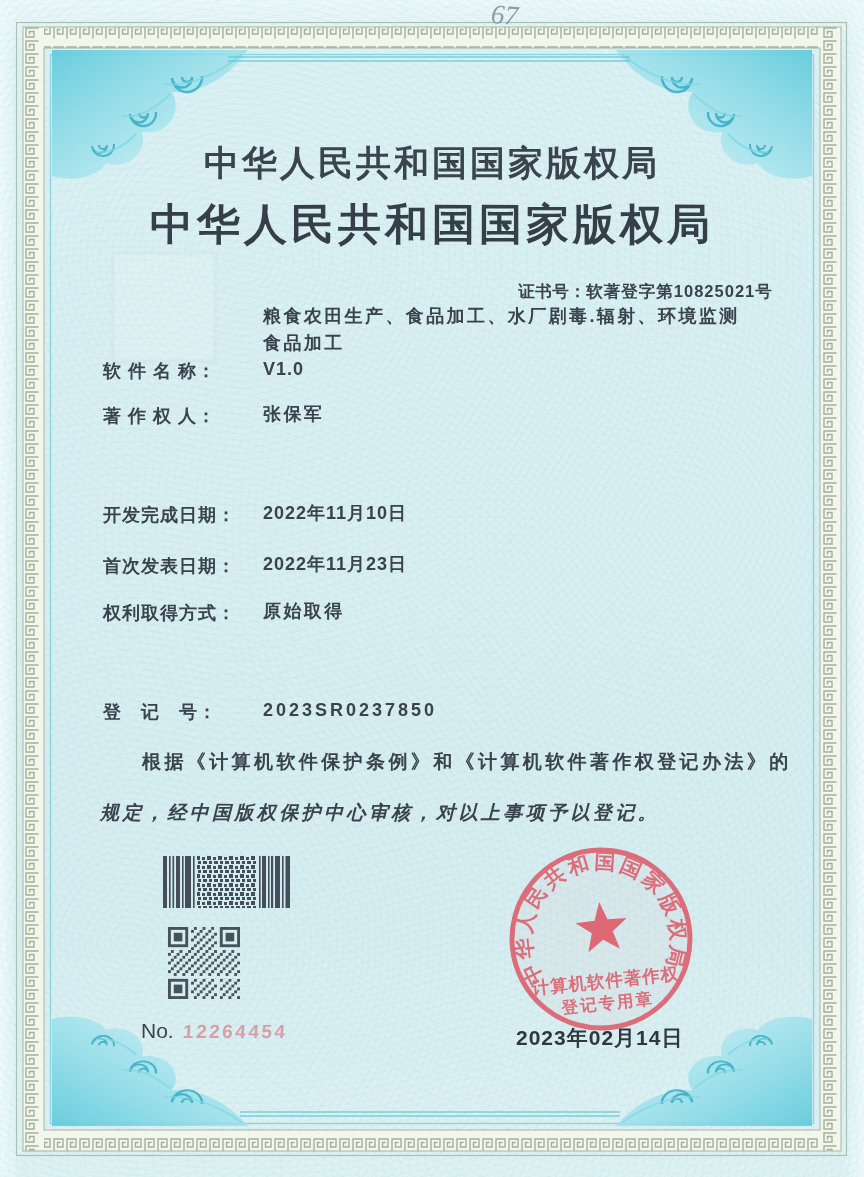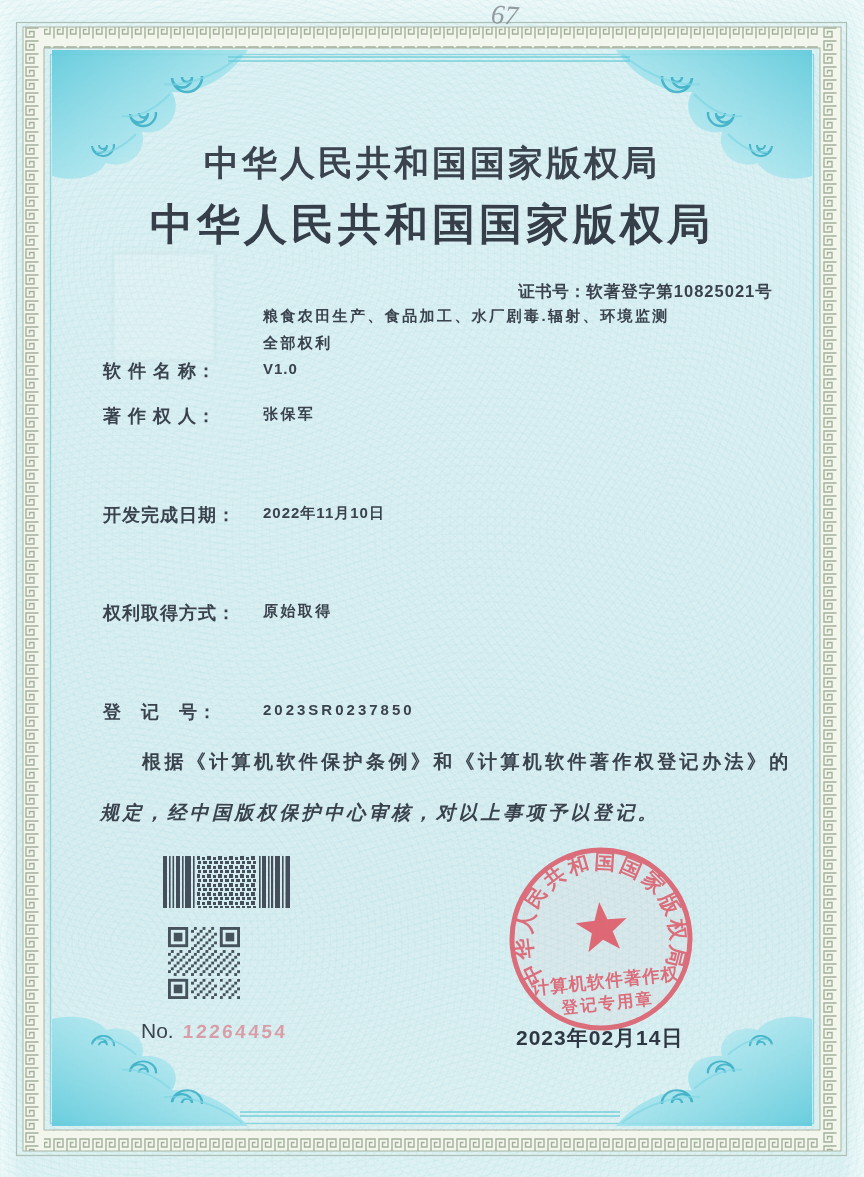--- a/index.html
+++ b/index.html
@@ -44,21 +44,21 @@
   .certno{
     left:498px;top:262px;font-size:16.5px;font-weight:bold;color:#39424d;
     letter-spacing:.5px;white-space:pre;
   }
   .certno .v{letter-spacing:1px;}
   .row{left:103px;display:flex;align-items:flex-end;}
   .flabel{
     width:160px;flex:0 0 160px;font-size:18px;font-weight:bold;color:#39424d;
     white-space:pre;letter-spacing:1px;
   }
-  .fval{font-size:15px;font-weight:bold;color:#39424d;letter-spacing:2.4px;line-height:26.5px;}
+  .fval{font-size:18px;font-weight:bold;color:#39424d;letter-spacing:2.4px;line-height:26.5px;}
   .fval .ver{letter-spacing:1px;}
   .stmt{
     left:100px;width:700px;font-size:19px;font-weight:bold;color:#39424d;
     letter-spacing:3.4px;line-height:24px;
   }
   .stmt.l1{top:750px;text-indent:42px;}
   .stmt.l2{top:801px;font-style:italic;}
   .serial-label{left:141px;top:1019px;font-family:Liberation Sans, sans-serif;font-size:21px;color:#3a434e;}
   .serial-value{left:183px;top:1021px;font-size:19px;letter-spacing:2.5px;color:#d9909b;font-weight:bold;opacity:.85;transform:skewX(-4deg);}
   .issue-date{left:516px;top:1024px;font-size:21px;font-weight:bold;letter-spacing:1px;color:#2f3842;}
@@ -129,35 +129,39 @@
   <div class="abs authority">中华人民共和国国家版权局</div>
   <div class="abs cert-title">中华人民共和国国家版权局</div>
   <div class="abs certno">
     <span>证书号：</span><span class="v">软著登字第10825021号</span>
   </div>
 
   <div class="abs row" style="top:303px">
     <div class="flabel">软 件 名 称：</div>
     <div class="fval">
       <div>粮食农田生产、食品加工、水厂剧毒.辐射、环境监测</div>
-      <div>全部权利</div>
+      <div>食品加工</div>
       <div class="ver">V1.0</div>
     </div>
   </div>
 
   <div class="abs row" style="top:401px">
     <div class="flabel">著 作 权 人：</div>
     <div class="fval">张保军</div>
   </div>
 
   <div class="abs row" style="top:500px">
     <div class="flabel">开发完成日期：</div>
     <div class="fval" style="letter-spacing:1px">2022年11月10日</div>
   </div>
 
+  <div class="abs row" style="top:551px">
+    <div class="flabel">首次发表日期：</div>
+    <div class="fval" style="letter-spacing:1px">2022年11月23日</div>
+  </div>
 
   <div class="abs row" style="top:598px">
     <div class="flabel">权利取得方式：</div>
     <div class="fval">原始取得</div>
   </div>
 
 
   <div class="abs row" style="top:697px">
     <div class="flabel">登　记　号：</div>
     <div class="fval" style="letter-spacing:3px">2023SR0237850</div>

